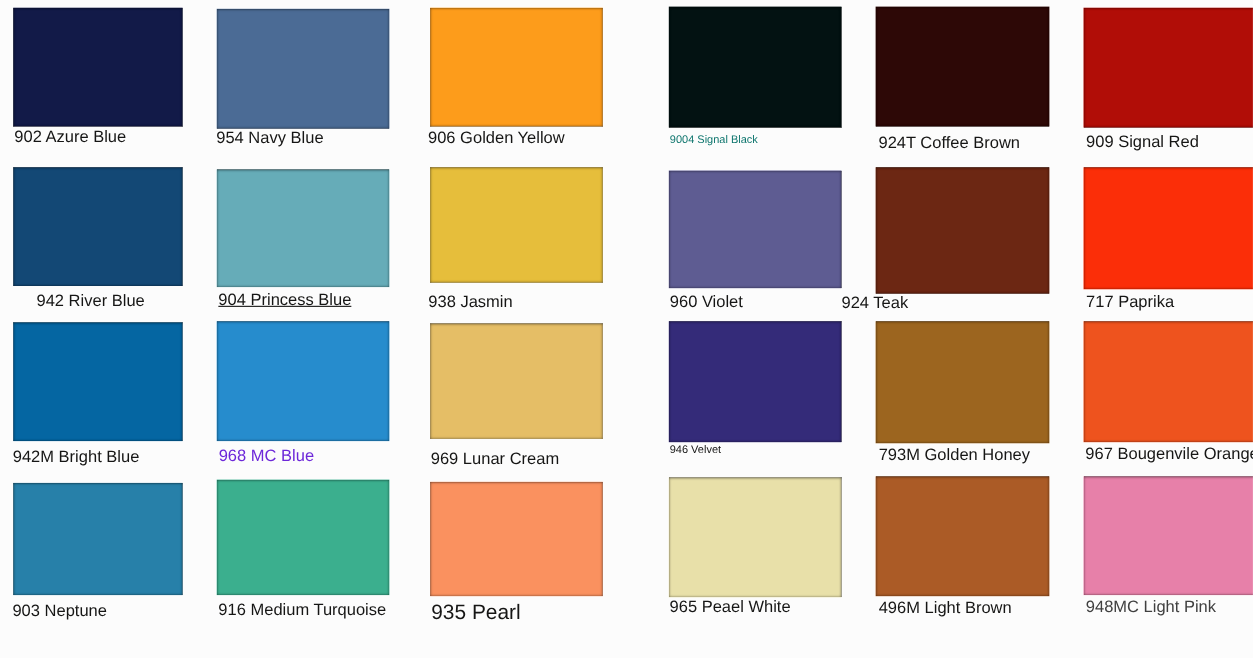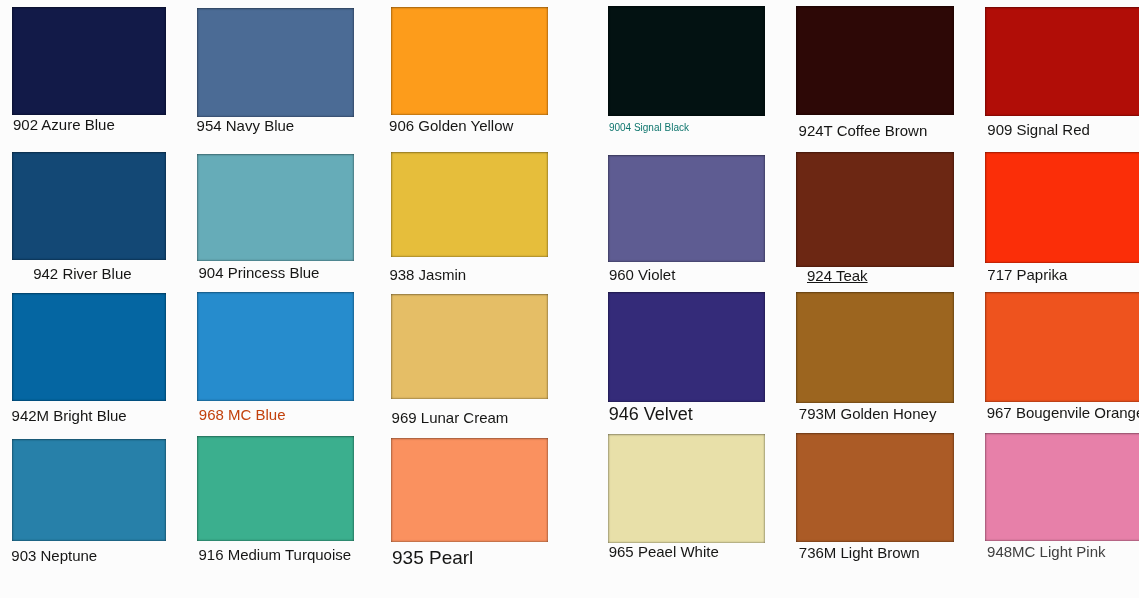--- a/index.html
+++ b/index.html
@@ -58,53 +58,53 @@
     <div class="swatch" style="background:#b10d07;"></div>
   </div>
   <div class="caption" style="left: 987.3px; top: 122.4px; color: rgb(22, 22, 21); font-size: 15px;">909 Signal Red</div>
   <div class="cell" style="left:12px; top:152px; width:154px; height:108px;">
     <div class="swatch" style="background:#134875;"></div>
   </div>
   <div class="caption" style="left: 13.2px; top: 266.1px; color: rgb(22, 22, 21); font-size: 15px; margin-left: 20px;">942 River Blue</div>
   <div class="cell" style="left:197px; top:154px; width:157px; height:107px;">
     <div class="swatch" style="background:#66acb8;"></div>
   </div>
-  <div class="caption" style="left: 198.5px; top: 264.8px; color: rgb(22, 22, 21); font-size: 15px;">904 Princess Blue</div>
+  <div class="caption" style="left: 198.5px; top: 264.8px; color: rgb(22, 22, 21); font-size: 15px; text-decoration: underline;">904 Princess Blue</div>
   <div class="cell" style="left:391px; top:152px; width:157px; height:105px;">
     <div class="swatch" style="background:#e6be3b;"></div>
   </div>
   <div class="caption" style="left: 389.4px; top: 266.5px; color: rgb(22, 22, 21); font-size: 15px;">938 Jasmin</div>
   <div class="cell" style="left:608px; top:155px; width:157px; height:107px;">
     <div class="swatch" style="background:#5e5c92;"></div>
   </div>
   <div class="caption" style="left: 608.9px; top: 266.9px; color: rgb(22, 22, 21); font-size: 15px;">960 Violet</div>
   <div class="cell" style="left:796px; top:152px; width:158px; height:115px;">
     <div class="swatch" style="background:#6c2713;"></div>
   </div>
-  <div class="caption" style="left: 807px; top: 268px; color: rgb(22, 22, 21); font-size: 15px; text-decoration: underline;">924 Teak</div>
+  <div class="caption" style="left: 765px; top: 268px; color: rgb(22, 22, 21); font-size: 15px;">924 Teak</div>
   <div class="cell" style="left:985px; top:152px; width:162px; height:111px;">
     <div class="swatch" style="background:#fb2e08;"></div>
   </div>
   <div class="caption" style="left: 987.3px; top: 266.5px; color: rgb(22, 22, 21); font-size: 15px;">717 Paprika</div>
   <div class="cell" style="left:12px; top:293px; width:154px; height:108px;">
     <div class="swatch" style="background:#0566a2;"></div>
   </div>
   <div class="caption" style="left: 11.6px; top: 408.2px; color: rgb(22, 22, 21); font-size: 15px;">942M Bright Blue</div>
   <div class="cell" style="left:197px; top:292px; width:157px; height:109px;">
     <div class="swatch" style="background:#268ccd;"></div>
   </div>
-  <div class="caption" style="left: 198.8px; top: 407.4px; color: #c2410c; font-size: 15px;">968 MC Blue</div>
+  <div class="caption" style="left: 198.8px; top: 407.4px; color: #6d28d9; font-size: 15px;">968 MC Blue</div>
   <div class="cell" style="left:391px; top:294px; width:157px; height:105px;">
     <div class="swatch" style="background:#e5be66;"></div>
   </div>
   <div class="caption" style="left: 391.6px; top: 409.5px; color: rgb(22, 22, 21); font-size: 15px;">969 Lunar Cream</div>
   <div class="cell" style="left:608px; top:292px; width:157px; height:110px;">
     <div class="swatch" style="background:#342b79;"></div>
   </div>
-  <div class="caption" style="left: 608.8px; top: 405px; color: rgb(22, 22, 21); font-size: 18px;">946 Velvet</div>
+  <div class="caption" style="left: 608.8px; top: 405px; color: rgb(22, 22, 21); font-size: 10px;">946 Velvet</div>
   <div class="cell" style="left:796px; top:292px; width:158px; height:111px;">
     <div class="swatch" style="background:#9c651f;"></div>
   </div>
   <div class="caption" style="left: 798.8px; top: 406px; color: rgb(22, 22, 21); font-size: 15px;">793M Golden Honey</div>
   <div class="cell" style="left:985px; top:292px; width:162px; height:110px;">
     <div class="swatch" style="background:#ee531e;"></div>
   </div>
   <div class="caption" style="left: 986.7px; top: 404.9px; color: rgb(22, 22, 21); font-size: 15px;">967 Bougenvile Orange</div>
   <div class="cell" style="left:12px; top:439px; width:154px; height:102px;">
     <div class="swatch" style="background:#2780a9;"></div>
@@ -118,18 +118,18 @@
     <div class="swatch" style="background:#fa915f;"></div>
   </div>
   <div class="caption" style="left: 392px; top: 548px; color: rgb(22, 22, 21); font-size: 19px;">935 Pearl</div>
   <div class="cell" style="left:608px; top:434px; width:157px; height:109px;">
     <div class="swatch" style="background:#e8e0a9;"></div>
   </div>
   <div class="caption" style="left: 608.7px; top: 544px; color: rgb(22, 22, 21); font-size: 15px;">965 Peael White</div>
   <div class="cell" style="left:796px; top:433px; width:158px; height:109px;">
     <div class="swatch" style="background:#ab5b26;"></div>
   </div>
-  <div class="caption" style="left: 798.8px; top: 544.7px; color: rgb(22, 22, 21); font-size: 15px;">736M Light Brown</div>
+  <div class="caption" style="left: 798.8px; top: 544.7px; color: rgb(22, 22, 21); font-size: 15px;">496M Light Brown</div>
   <div class="cell" style="left:985px; top:433px; width:162px; height:108px;">
     <div class="swatch" style="background:#e780a9;"></div>
   </div>
   <div class="caption" style="left: 987.1px; top: 544.2px; color: #404040; font-size: 15px;">948MC Light Pink</div>
 </div>
 
 </body></html>

